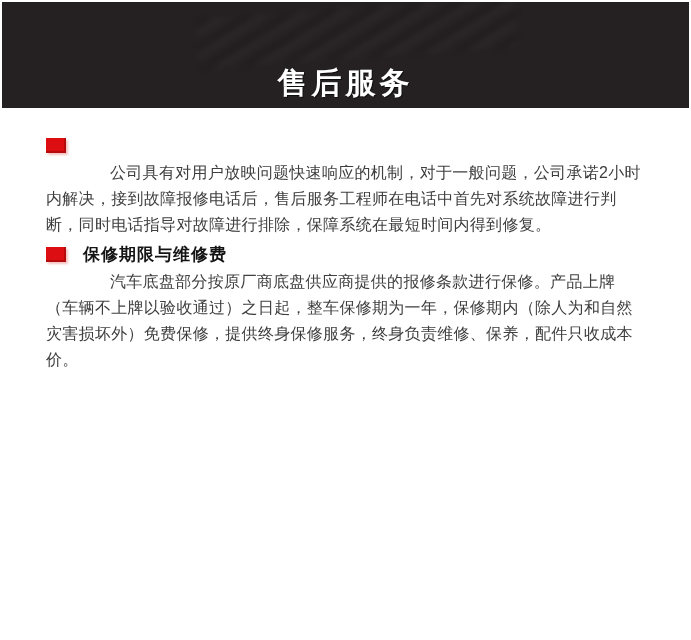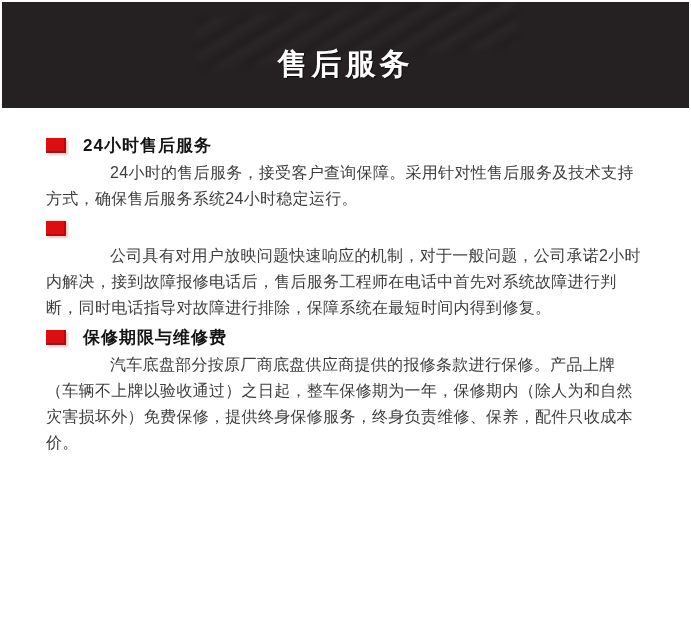--- a/index.html
+++ b/index.html
@@ -15,21 +15,21 @@
   
   .banner {
     margin: 2px 2px 0 2px;
     height: 106px;
     background: #252122;
     position: relative;
     overflow: hidden;
   }
   .banner-title {
     position: absolute;
-    top: 45px;
+    top: 64px;
     left: 0;
     width: 100%;
     text-align: center;
     color: #ffffff;
     font-size: 30px;
     font-weight: bold;
     letter-spacing: 4px;
     line-height: 34px;
     text-shadow: 1px 1px 0 rgba(0,0,0,0.6);
   }
@@ -88,29 +88,20 @@
 </style>
 </head>
 <body>
 
 <div class="banner">
   <div class="watermark"></div>
   <div class="banner-title">售后服务</div>
 </div>
 
 <div class="content">
-  <div class="section">
-    <div class="section-heading">
-      <span class="bullet"></span>
-      <span class="section-title">24小时售后服务</span>
-    </div>
-    <div>
-        <p class="body-para">24小时的售后服务，接受客户查询保障。采用针对性售后服务及技术支持方式，确保售后服务系统24小时稳定运行。</p>
-      </div>
-  </div>
 
 
   <div class="section">
     <div class="section-heading">
       <span class="bullet"></span>
     </div>
     <div>
         <p class="body-para">公司具有对用户放映问题快速响应的机制，对于一般问题，公司承诺2小时内解决，接到故障报修电话后，售后服务工程师在电话中首先对系统故障进行判断，同时电话指导对故障进行排除，保障系统在最短时间内得到修复。</p>
       </div>
   </div>

